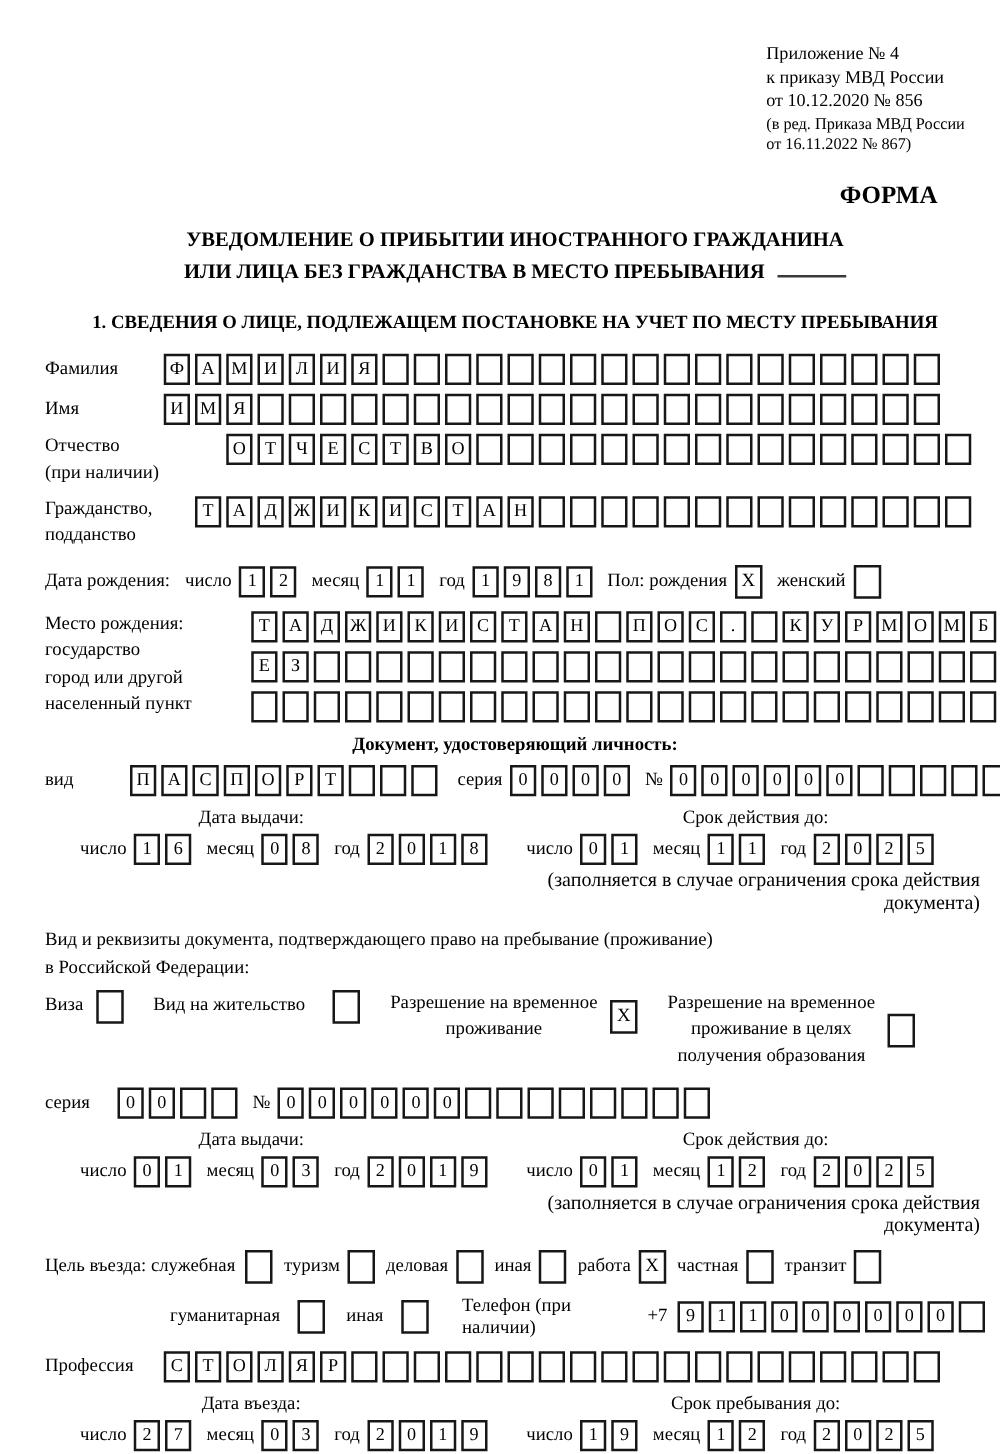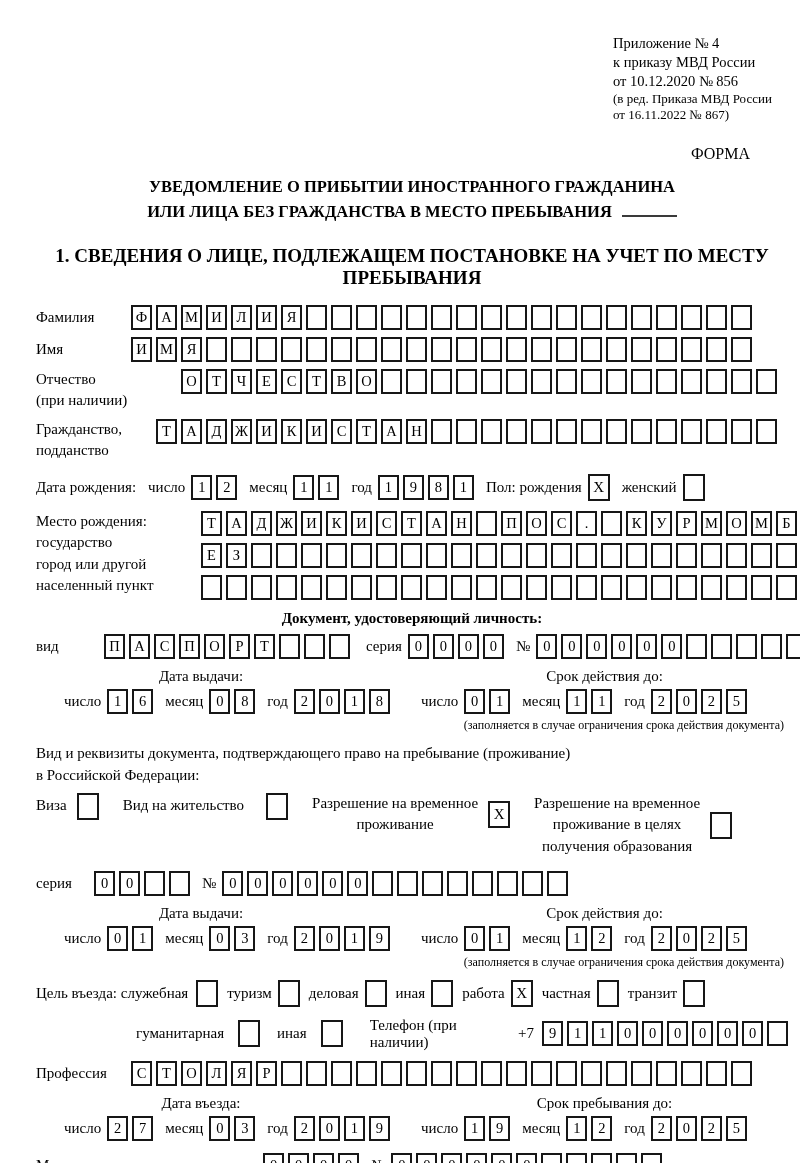--- a/index.html
+++ b/index.html
@@ -3,26 +3,26 @@
 <meta charset="utf-8">
 <style>
   html,body{margin:0;padding:0;background:#fff;}
   body{width:800px;height:1163px;overflow:hidden;color:#000;
        font-family:"Liberation Serif","DejaVu Serif",serif;font-size:15px;}
   .page{box-sizing:border-box;width:800px;height:1163px;padding:34px 12px 0 36px;}
 
   
   .annex{margin-left:577px;line-height:1.3;font-size:14.5px;}
   .annex .small{font-size:13px;line-height:1.25;}
-  .form-label{margin-top:22px;padding-right:38px;text-align:right;font-weight:normal;font-size:16px;}
+  .form-label{margin-top:22px;padding-right:38px;text-align:right;font-weight:bold;font-size:20px;}
 
   .title{margin-top:12px;text-align:center;font-weight:bold;font-size:16.5px;line-height:1.5;}
   .title-blank{display:inline-block;width:55px;height:14px;border-bottom:2px solid #3a3a3a;margin-left:10px;}
 
-  .sec-heading{margin-top:20px;text-align:center;font-weight:bold;font-size:19px;}
+  .sec-heading{margin-top:20px;text-align:center;font-weight:bold;font-size:15px;}
 
   
   .cells{display:flex;gap:4px;flex:0 0 auto;}
   .cell{box-sizing:border-box;flex:0 0 auto;width:21px;height:25px;border:2px solid #171717;
         display:flex;align-items:center;justify-content:center;font-size:14.5px;background:#fff;}
   .checkbox{box-sizing:border-box;flex:0 0 auto;width:22px;height:27px;border:2px solid #171717;
         display:flex;align-items:center;justify-content:center;font-size:15px;background:#fff;}
 
   .frow{display:flex;align-items:center;margin-top:7px;}
   .frow.top{align-items:flex-start;}
@@ -38,21 +38,21 @@
   .doc-heading{margin-top:10px;text-align:center;font-weight:bold;font-size:15px;}
 
   
   .dates{display:flex;margin-top:9px;}
   .dcol{display:flex;flex-direction:column;}
   .dcol-l{flex:0 0 385px;}
   .dcol-r{flex:1 1 auto;}
   .dhead{text-align:center;margin-bottom:4px;}
   .dhead-l{width:330px;}
   .dline{display:flex;align-items:center;}
-  .note{margin-top:4px;font-size:12px;text-align:right;padding-right:4px;}
+  .note{margin-top:4px;font-size:16px;text-align:right;padding-right:4px;}
 
   .plain{margin-top:9px;line-height:1.5;}
 
   .opts{display:flex;align-items:flex-start;margin-top:6px;gap:24px;}
   .opt{display:flex;align-items:center;gap:10px;}
   .opt-text{line-height:1.45;}
   .opt-text.center{text-align:center;}
 
   .purpose{display:flex;align-items:center;margin-top:10px;flex-wrap:nowrap;}
   .purpose .plabel{margin-right:8px;}

